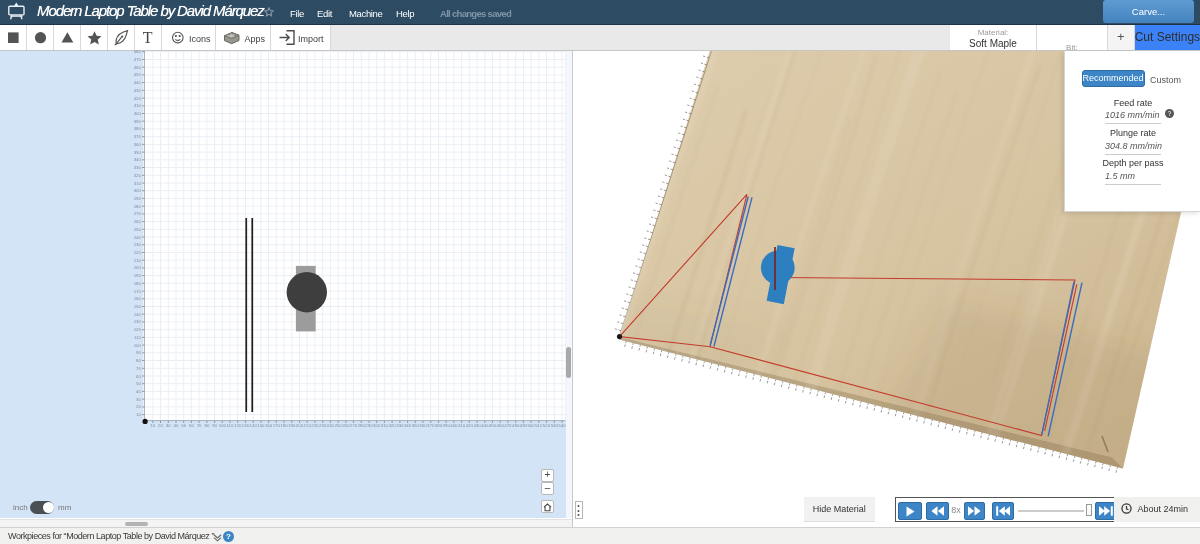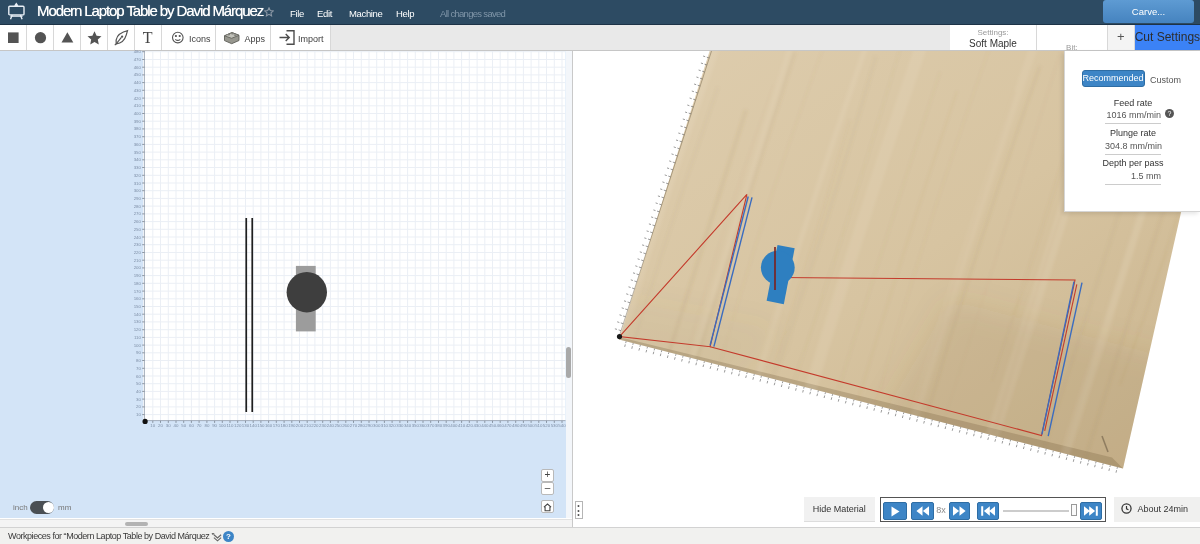--- a/index.html
+++ b/index.html
@@ -1,50 +1,50 @@
 <!DOCTYPE html>
 <html><head><meta charset="utf-8">
 <style>
 * { margin:0; padding:0; box-sizing:border-box; }
 html,body { width:1200px; height:544px; overflow:hidden; font-family:"Liberation Sans",sans-serif; background:#fff; }
 #nav { position:absolute; left:0; top:0; width:1200px; height:25px; background:#2d4b63; border-bottom:1px solid #1d3347; }
-#title { position:absolute; left:37px; top:0; height:25px; line-height:22px; color:#fff; font-size:15px; letter-spacing:-1.1px; text-shadow:0 0 0.7px rgba(255,255,255,0.85); }
+#title { position:absolute; left:37px; top:0; height:25px; line-height:22px; color:#fff; font-size:15px; letter-spacing:-1.1px; text-shadow:0 0 0.7px rgba(255,255,255,0.85);font-style:italic; }
 .menu { position:absolute; top:7.5px; color:#fff; font-size:9.5px; letter-spacing:-0.35px; font-weight:400;text-align:right; }
 #carve { position:absolute; left:1103px; top:0; width:91px; height:23px; background:linear-gradient(#5e9bd3,#4583bf); border-radius:3px; color:#fff; font-size:9.5px; text-align:center; line-height:23px; }
 #toolbar { position:absolute; left:0; top:25px; width:1200px; height:26px; background:#e9e9e9; border-bottom:1px solid #c6c6c6; }
 .cell { position:absolute; top:0; height:25px; background:#fff; border-right:1px solid #d8d8d8; }
 .lbl { font-size:9px; color:#3d3d3d; position:absolute; top:8.5px; }
 #left { position:absolute; left:0; top:51px; width:572px; height:467px; background:#d3e4f7; }
 #right { position:absolute; left:572px; top:51px; width:628px; height:477px; background:#fff; border-left:1px solid #c9c9c9; overflow:hidden;padding-left:37px; }
 #bottombar { position:absolute; left:0; top:527px; width:1200px; height:17px; background:#f1f1ef; border-top:1px solid #d2d2d2; }
 .zbtn { position:absolute; left:541px; width:13px; height:13px; background:#fff; border:1px solid #b9b9b9; border-radius:2px; color:#444; font-size:10px; line-height:10.5px; text-align:center; }
 .pbtn { position:absolute; top:4.2px; width:23px; height:18px; background:#3d85c6; border:1px solid #2e6da4; border-radius:2px; }
 .pbtn svg { display:block; margin:3.5px auto 0; }
 .cp { position:absolute; width:136px; text-align:center; font-size:9px; color:#333; white-space:nowrap; }
-.cpv { position:absolute; left:40px; top:0; width:56px; text-align:right; font-size:9px; color:#555; border-bottom:1px solid #ccc; padding-bottom:3px; white-space:nowrap; }
+.cpv { position:absolute; left:40px; top:0; width:56px; text-align:left; font-size:9px; color:#555; border-bottom:1px solid #ccc; padding-bottom:3px; white-space:nowrap;font-style:italic; }
 </style></head>
 <body>
 <div id="nav">
 <svg width="17" height="18" style="position:absolute;left:8px;top:1.5px" viewBox="0 0 17 18">
 <g stroke="#e8eef5" stroke-width="1.4" fill="none">
 <path d="M6.8 3.9 L8.3 1.8 L9.8 3.9" fill="#e8eef5"></path>
 <rect x="0.8" y="4.2" width="15.2" height="8.7" rx="1"></rect>
 <path d="M2.4 14.1 H14.6"></path>
 <path d="M4.2 13 L2.5 17.2 M12.4 13 L14.1 17.2"></path>
 </g>
     </svg>
 <div id="title">Modern Laptop Table by David Márquez</div>
 <svg width="10" height="10" style="position:absolute;left:264px;top:7px" viewBox="0 0 24 24">
       <path d="M12 2l3 6.6 7 .8-5.2 4.8 1.4 7L12 17.7 5.8 21.2l1.4-7L2 9.4l7-.8z" fill="none" stroke="#8a97a5" stroke-width="2.6"></path>
     </svg>
 <div class="menu" id="mfile" style="left:290px">File</div>
 <div class="menu" id="medit" style="left:317px">Edit</div>
 <div class="menu" id="mmach" style="left:349px">Machine</div>
 <div class="menu" id="mhelp" style="left:396px">Help</div>
-<div class="menu" id="msaved" style="left:440px;color:#7f95a8;font-weight:400;letter-spacing:-0.7px">All changes saved</div>
+<div class="menu" id="msaved" style="left:440px;color:#7f95a8;font-weight:700;letter-spacing:-0.7px">All changes saved</div>
 <div id="carve">Carve...</div>
 </div>
 <div id="toolbar">
 <div class="cell" style="left:0;width:27px"><svg width="27" height="25">
         <rect x="8" y="7.4" width="10.6" height="10.6" fill="#545454"></rect>
       </svg></div>
 <div class="cell" style="left:27px;width:27px"><svg width="27" height="25">
         <circle cx="13.5" cy="12.7" r="5.6" fill="#545454"></circle>
       </svg></div>
 <div class="cell" style="left:54px;width:27px"><svg width="27" height="25">
@@ -81,21 +81,21 @@
           <ellipse cx="15.3" cy="10.1" rx="1.6" ry="0.9" fill="#83837d"></ellipse>
         </g>
       </svg><span class="lbl" style="left:28.3px">Apps</span></div>
 <div class="cell" style="left:270.8px;width:60.2px"><svg width="22" height="25" style="margin-left:6px">
         <g fill="none" stroke="#4d4d4d" stroke-width="1.4">
           <path d="M9.5 5.8 h7.5 v13.5 h-7.5"></path>
           <path d="M2.5 12.5 h9.5 m-3.3 -3.4 l3.5 3.4 l-3.5 3.4"></path>
         </g>
       </svg><span class="lbl" style="left:27.1px">Import</span></div>
 <div class="cell" style="left:950px;width:87px;text-align:center">
-      <div style="font-size:8px;color:#9a9a9a;margin-top:3px">Settings:</div>
+      <div style="font-size:8px;color:#9a9a9a;margin-top:3px">Material:</div>
       <div style="font-size:10px;color:#333;margin-top:0.5px">Soft Maple</div>
     </div>
 <div class="cell" style="left:1037px;width:70.7px;text-align:center">
       <div style="font-size:8px;color:#9a9a9a;margin-top:18px">Bit:</div>
       <div style="font-size:10px;color:#333;margin-top:4px">1/8 in</div>
     </div>
 <div class="cell" style="left:1107.7px;width:27px;background:#f4f4f4;text-align:center;font-size:13px;color:#555;line-height:24px">+</div>
 <div class="cell" style="left:1134.7px;width:65.3px;background:#3b82f6;border-right:none;text-align:center;font-size:12px;color:#2d2d2d;line-height:25px;white-space:nowrap" id="cutset">Cut Settings</div>
 </div>
 <div id="left">
@@ -297,21 +297,21 @@
 <path d="M751 197.4 L712.9 346.7"></path>
 <path d="M1073 281.6 L1040.9 434.4"></path>
 <path d="M1081 282.7 L1047.2 436.1"></path>
 </g>
 <rect x="771" y="246" width="17.5" height="57" fill="#2e7fc0" transform="rotate(11 779.5 274)"></rect>
 <circle cx="776.8" cy="267.6" r="16.9" fill="#2e7fc0"></circle>
 <path d="M774 247 V290" stroke="#7e1f1a" stroke-width="1.6"></path>
 <circle cx="618.5" cy="336.6" r="2.6" fill="#181818"></circle>
 </svg>
 <div id="hidemat" style="position:absolute;left:230.5px;top:445.8px;width:71.7px;height:25.5px;background:#f1f1f1;border-bottom:1px solid #ddd;text-align:center;font-size:9px;color:#333;line-height:25px;white-space:nowrap">Hide Material</div>
-<div style="position:absolute;left:307px;top:445.8px;width:225.5px;height:25.5px;background:#fff;border:1px solid #545454">
+<div style="position:absolute;left:322px;top:445.8px;width:225.5px;height:25.5px;background:#fff;border:1px solid #545454">
 <div class="pbtn" style="left:2.4px;width:23.6px">
         <svg width="9" height="11" viewBox="0 0 9 11">
           <path d="M0.5 0.5 L8.5 5.5 L0.5 10.5 Z" fill="#fff"></path>
         </svg>
       </div>
 <div class="pbtn" style="left:29.5px">
         <svg width="13" height="10" viewBox="0 0 13 10">
           <path d="M6.5 0.2 L6.5 9.8 L0.4 5 Z M13 0.2 L13 9.8 L6.9 5 Z" fill="#fff"></path>
         </svg>
       </div>

